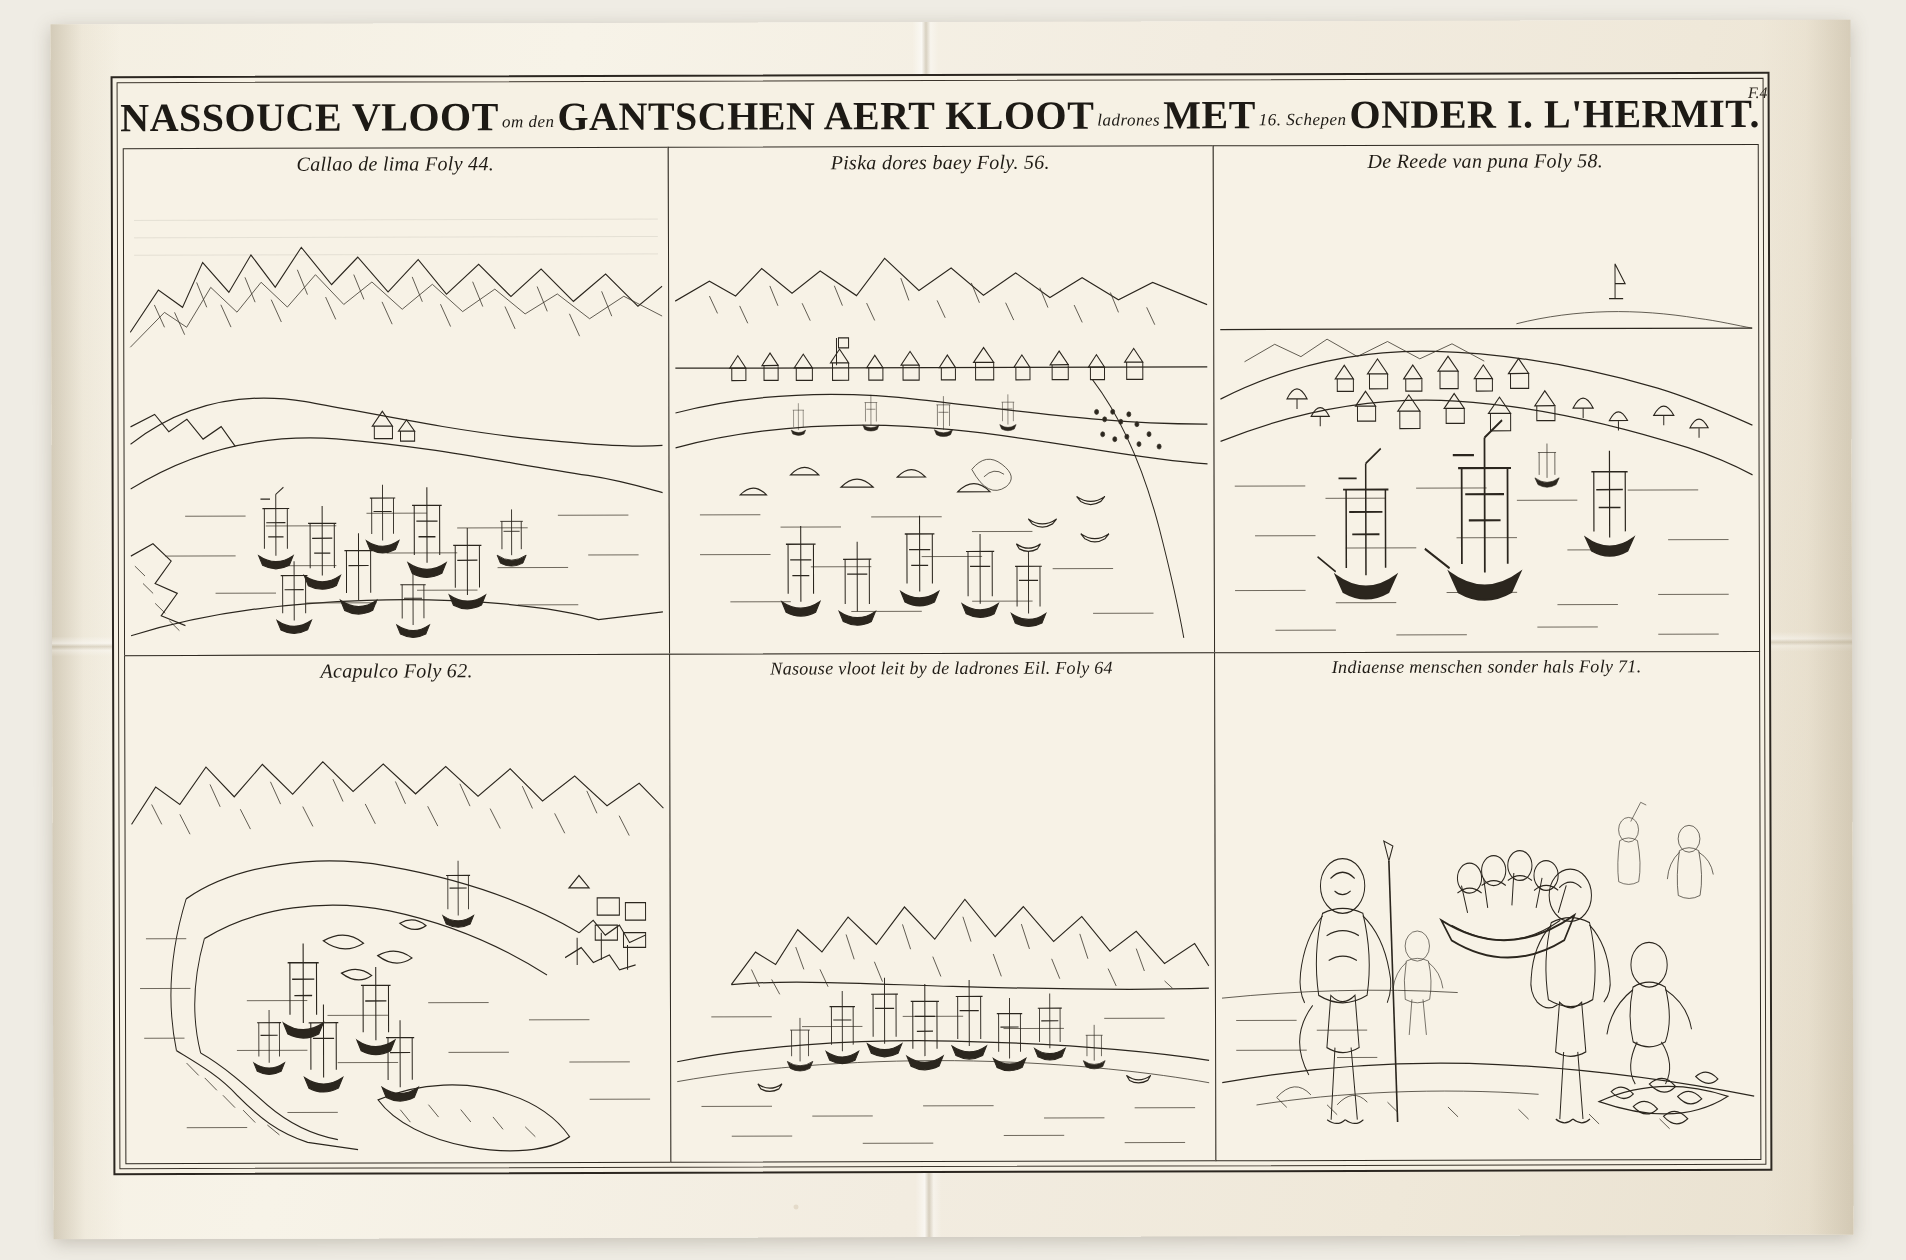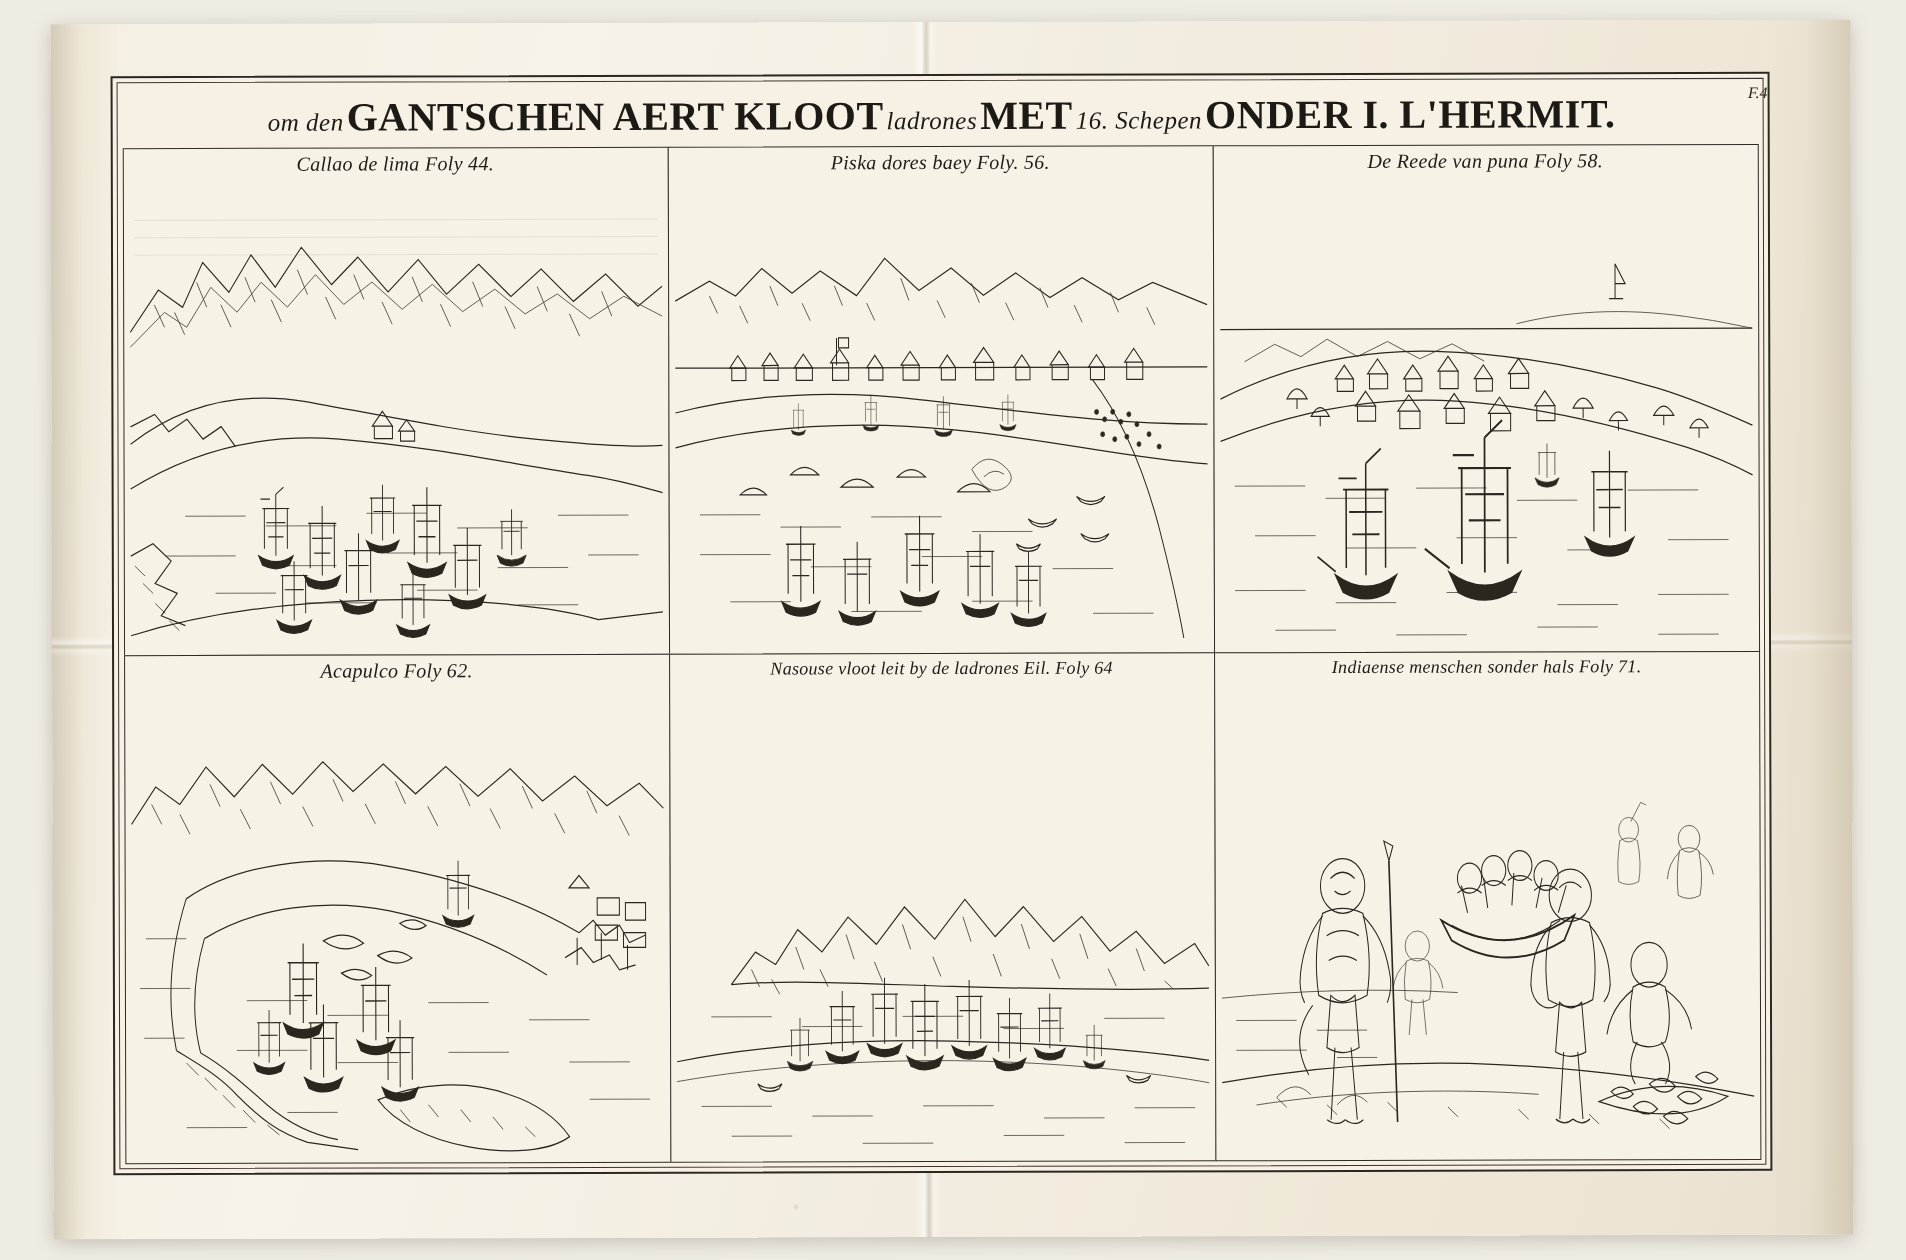--- a/index.html
+++ b/index.html
@@ -82,21 +82,21 @@
     position:absolute;left:0;right:0;top:8px;height:62px;
     display:flex;align-items:center;justify-content:center;
     white-space:nowrap;
   }
   .title-text{
     font-family:"Liberation Serif", serif;
     color:#1d1a15;
     letter-spacing:.5px;
   }
   .t-big{font-size:40px;font-weight:700;font-variant:small-caps;}
-  .t-small{font-size:25px;font-style:italic;font-weight:400;padding:0 3px;position:relative;top:6px;}
+  .t-small{font-size:17px;font-style:italic;font-weight:400;padding:0 3px;position:relative;top:6px;}
   .plate-num{
     position:absolute;right:0;top:10px;
     font-size:16px;font-style:italic;color:#2a251d;
   }
 
   .grid{
     position:absolute;
     left:10px;right:10px;top:70px;bottom:10px;
     display:grid;
     grid-template-columns:1fr 1fr 1fr;
@@ -146,20 +146,21 @@
     <span class="spec" style="left:1540px;top:1140px;width:5px;height:6px;"></span>
     <span class="spec" style="left:96px;top:880px;width:4px;height:5px;opacity:.6"></span>
     <span class="spec" style="left:740px;top:1182px;width:5px;height:5px;opacity:.5"></span>
 
     <div id="plate">
       <div id="plate-inner"></div>
 
       <div class="plate-num">F.4</div>
 
       <div class="title-bar">
+        <span class="title-text t-big">NASSOUCE VLOOT</span>
         <span class="title-text t-small">om den</span>
         <span class="title-text t-big">GANTSCHEN AERT KLOOT</span>
         <span class="title-text t-small">ladrones</span>
         <span class="title-text t-big">MET</span>
         <span class="title-text t-small">16. Schepen</span>
         <span class="title-text t-big">ONDER I. L'HERMIT.</span>
       </div>
 
       <div class="grid">
 

